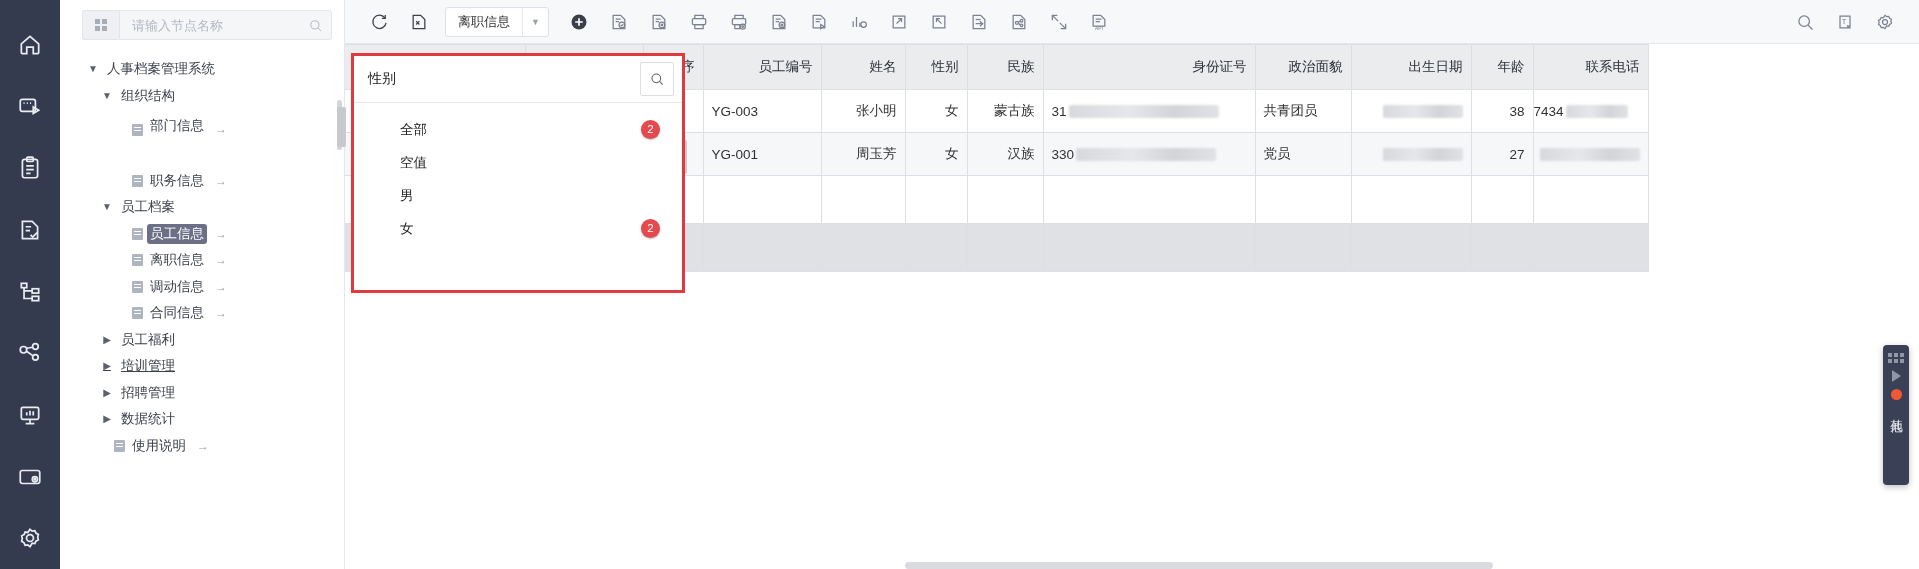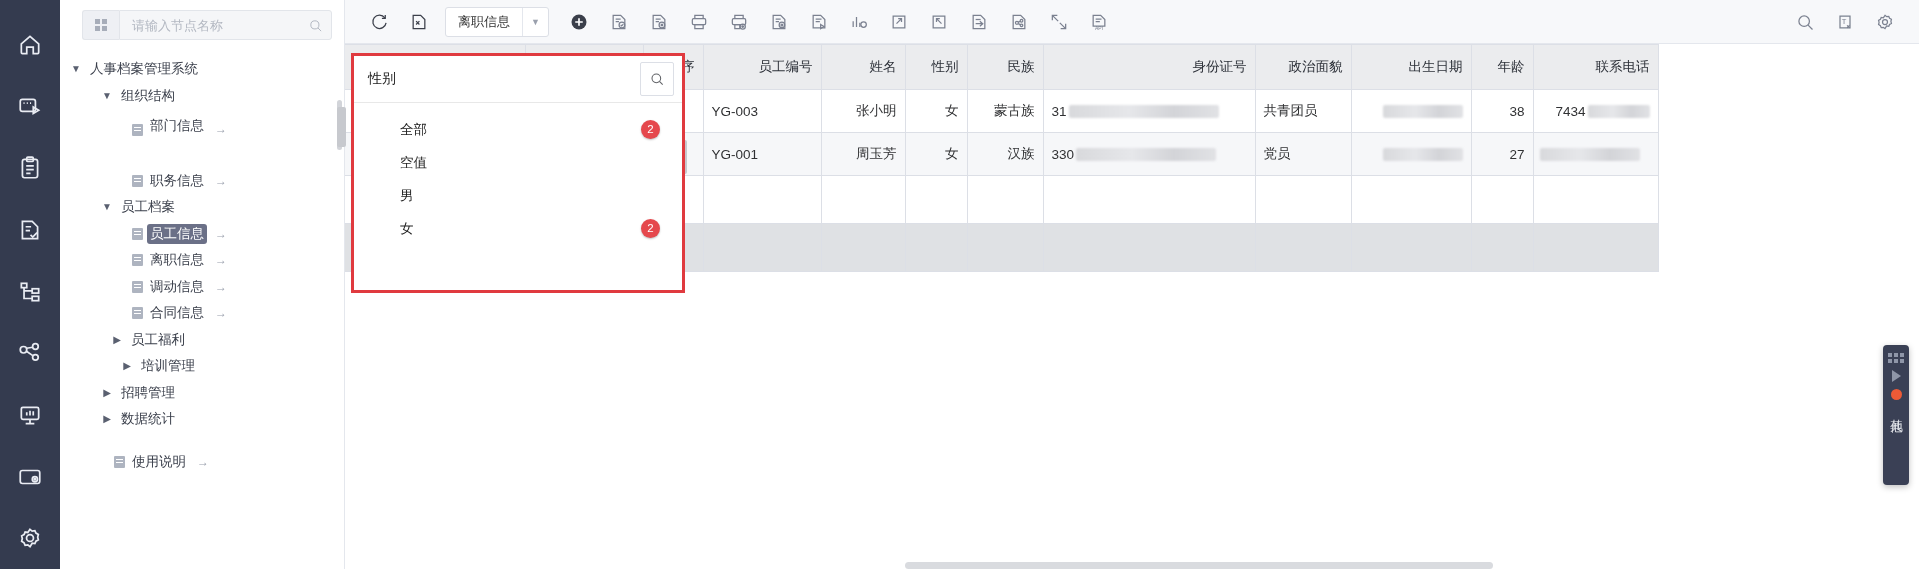--- a/index.html
+++ b/index.html
@@ -262,21 +262,21 @@
       </div>
       <div class="tree-search">
         <input type="text" placeholder="请输入节点名称" style="">
         <svg viewBox="0 0 24 24">
             <circle cx="11" cy="11" r="6.5"></circle>
             <path d="M16 16l5 5"></path>
           </svg>
       </div>
     </div>
     <div class="tree" id="tree-list">
-        <div class="tnode" style="padding-left: 9px;">
+        <div class="tnode" style="padding-left: 9px; margin-left: 17px;">
           <span class="caret down"></span>
           <span style="width: 4px; display: inline-block;"></span>
           <span class="tlabel">人事档案管理系统</span>
         </div>
         <div class="tnode" style="padding-left: 40px;">
           <span class="caret down"></span>
           <span style="width: 4px; display: inline-block;"></span>
           <span class="tlabel">组织结构</span>
         </div>
         <div class="tnode" style="padding-left: 58px; align-items: flex-end;">
@@ -313,41 +313,41 @@
           <span class="leaficon"></span>
           <span class="tlabel">调动信息</span>
           <span class="arrow-go">→</span>
         </div>
         <div class="tnode" style="padding-left: 58px;">
           <span class="caret none"></span>
           <span class="leaficon"></span>
           <span class="tlabel">合同信息</span>
           <span class="arrow-go">→</span>
         </div>
-        <div class="tnode" style="padding-left: 50px;">
+        <div class="tnode" style="padding-left: 40px;">
           <span class="caret right"></span>
           <span style="width: 4px; display: inline-block;"></span>
           <span class="tlabel">员工福利</span>
         </div>
-        <div class="tnode" style="padding-left: 60px;">
+        <div class="tnode" style="padding-left: 40px; text-decoration: underline;">
           <span class="caret right"></span>
           <span style="width: 4px; display: inline-block;"></span>
           <span class="tlabel">培训管理</span>
         </div>
         <div class="tnode" style="padding-left: 40px;">
           <span class="caret right"></span>
           <span style="width: 4px; display: inline-block;"></span>
           <span class="tlabel">招聘管理</span>
         </div>
         <div class="tnode" style="padding-left: 40px;">
           <span class="caret right"></span>
           <span style="width: 4px; display: inline-block;"></span>
           <span class="tlabel">数据统计</span>
         </div>
-        <div class="tnode" style="padding-left: 40px; margin-top: 16px;">
+        <div class="tnode" style="padding-left: 40px;">
           <span class="caret none"></span>
           <span class="leaficon"></span>
           <span class="tlabel">使用说明</span>
           <span class="arrow-go">→</span>
         </div>
       </div>
     <div class="tree-scroll"></div>
   </div>
 
   <div class="filter-panel">
@@ -589,21 +589,21 @@
               </td>
               <td class="lead">1</td>
               <td class="lead">YG-003</td>
               <td>张小明</td>
               <td>女</td>
               <td>蒙古族</td>
               <td class="lead"><span>31</span><span class="blur" style="width:150px;margin-left:2px;"></span></td>
               <td class="lead">共青团员</td>
               <td><span class="blur" style="width:80px;"></span></td>
               <td style="text-align: right;">38</td>
-              <td class="lead" style="padding-left: 22px; margin-left: 16px;"><span>7434</span><span class="blur" style="width:62px;margin-left:2px;"></span></td>
+              <td class="lead" style="padding-left: 0; margin-left: 16px;"><span>7434</span><span class="blur" style="width:62px;margin-left:2px;"></span></td>
             </tr>
             <tr class="alt">
               <td>
                 <div class="ops">
                   <span class="cbx"></span>
                   <span class="opbtn">
                     <svg viewBox="0 0 24 24">
                       <circle cx="12" cy="12" r="7.5"></circle>
                       <circle cx="12" cy="12" r="3" fill="#5c6270"></circle>
                     </svg>

